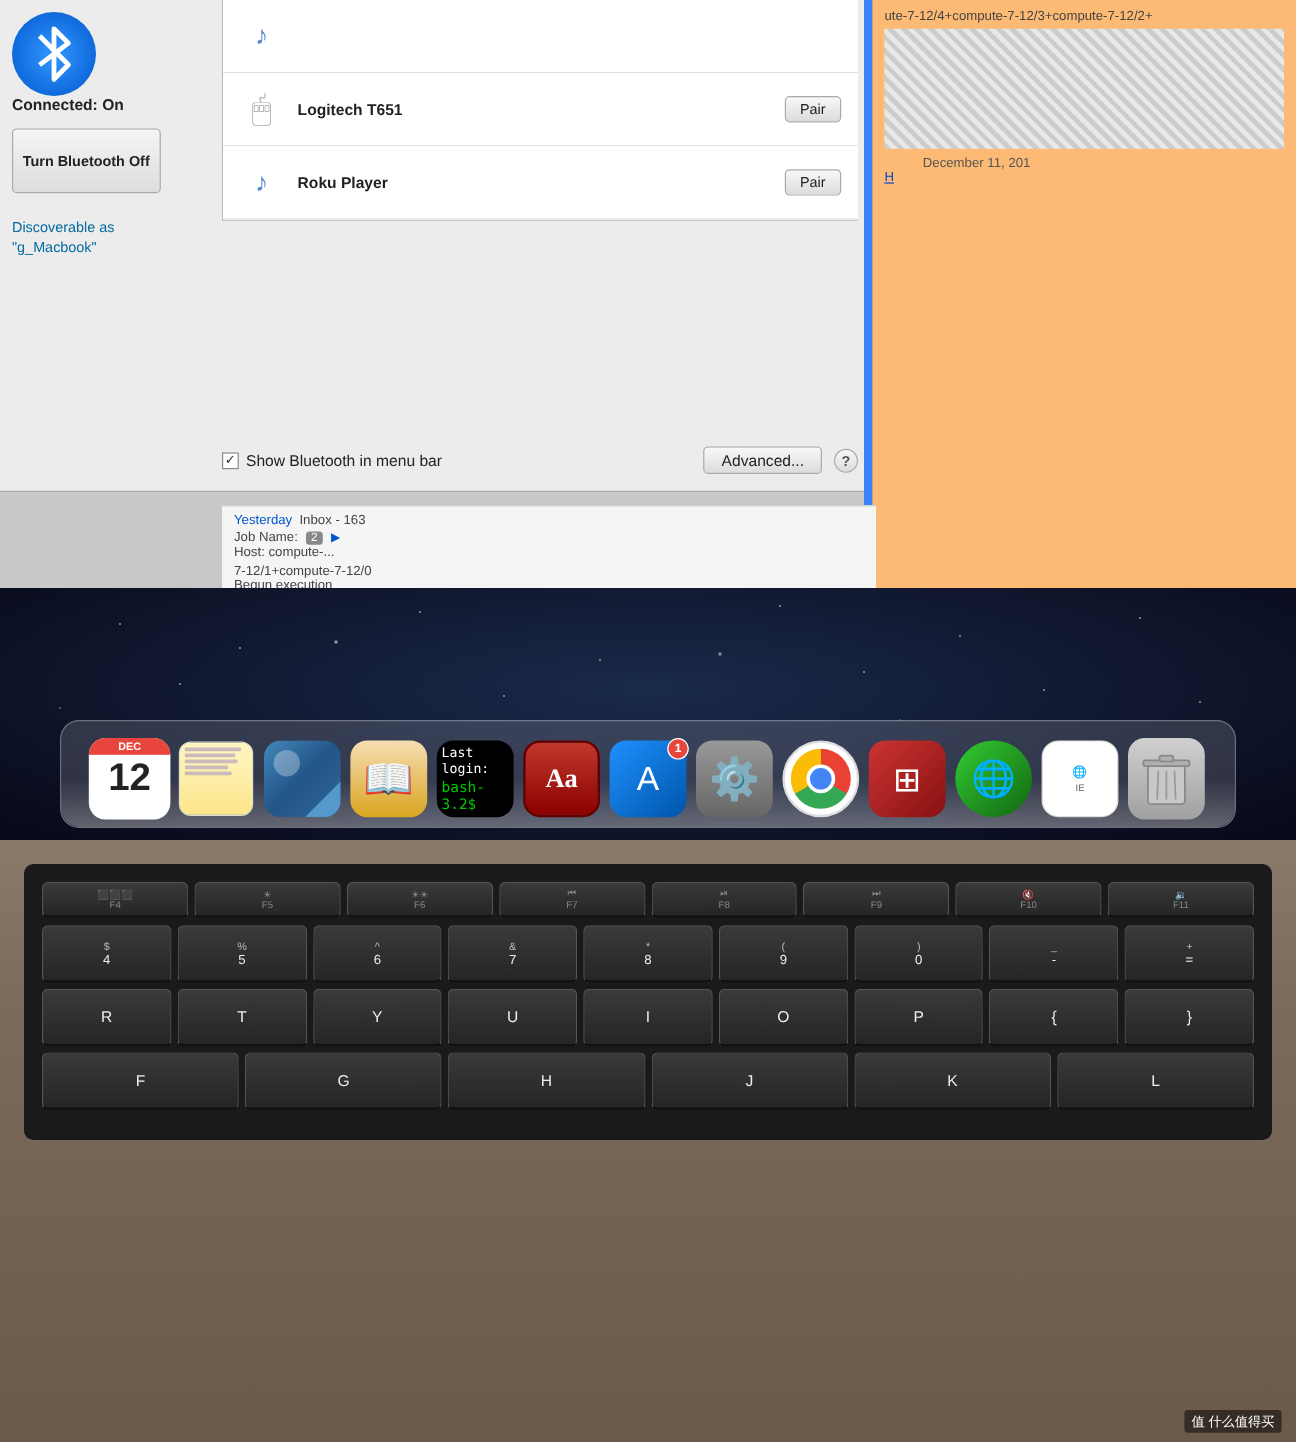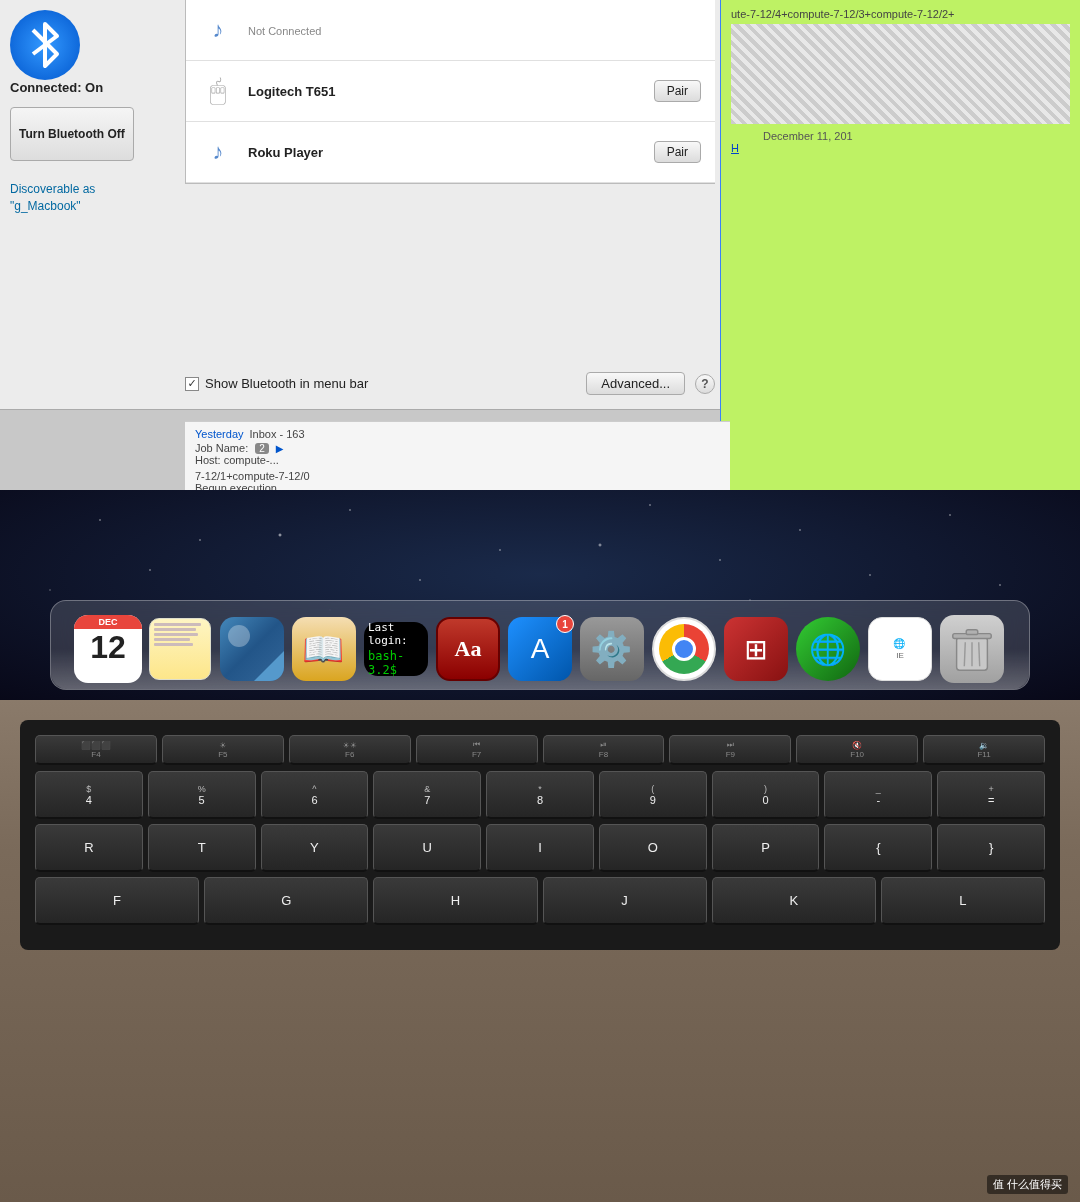--- a/index.html
+++ b/index.html
@@ -166,22 +166,22 @@
       font-size: 12px; font-weight: bold; color: #555;
       cursor: pointer;
     }
 
     
     .right-panel {
       position: absolute;
       top: 0; right: 0;
       width: 360px;
       height: 500px;
-      background: #bef264;
-      border-left: 1px solid #3b82f6;
+      background: #fdba74;
+      border-left: 7px solid #3b82f6;
       padding: 8px 10px;
       overflow: hidden;
     }
     .right-panel-top {
       font-size: 11px;
       color: #444;
       margin-bottom: 4px;
       word-break: break-all;
     }
     .right-panel-date {
@@ -472,21 +472,20 @@
         <div>Discoverable as</div>
         <div>"g_Macbook"</div>
       </div>
     </div>
 
     <div class="device-list">
 
       <div class="device-row">
         <div class="device-icon">♪</div>
         <div class="device-info">
-          <div class="device-status">Not Connected</div>
         </div>
       </div>
 
       <div class="device-row">
         <div class="device-icon mouse-icon">🖱</div>
         <div class="device-info">
           <div class="device-name">Logitech T651</div>
         </div>
         <button class="pair-btn">Pair</button>
       </div>
@@ -568,21 +567,21 @@
       </div>
     </div>
 
     <div class="dock-item">
       <div style="width:64px;height:64px;background:linear-gradient(to bottom, #f5deb3, #daa520);border-radius:14px;display:flex;align-items:center;justify-content:center;font-size:34px;">
         <span>📖</span>
       </div>
     </div>
 
     <div class="dock-item">
-      <div class="dock-icon-terminal" style="width:64px;height:54px; font-size:13px; flex-direction:column; gap:2px;">
+      <div class="dock-icon-terminal" style="width:64px;height:64px; font-size:13px; flex-direction:column; gap:2px;">
         <span style="color:#fff;font-size:11px;">Last login:</span>
         <span style="color:#00cc00;font-size:12px;">bash-3.2$</span>
       </div>
     </div>
 
     <div class="dock-item">
       <div class="dock-icon-dict" style="width:64px;height:64px; font-size:22px; font-family:Georgia,serif; background:linear-gradient(to bottom,#c0392b,#8b0000);">
         <span>Aa</span>
       </div>
     </div>

